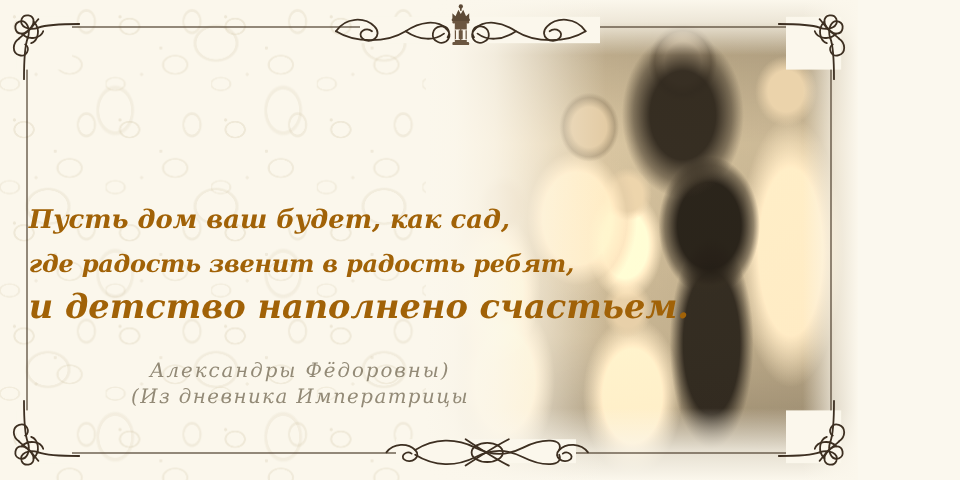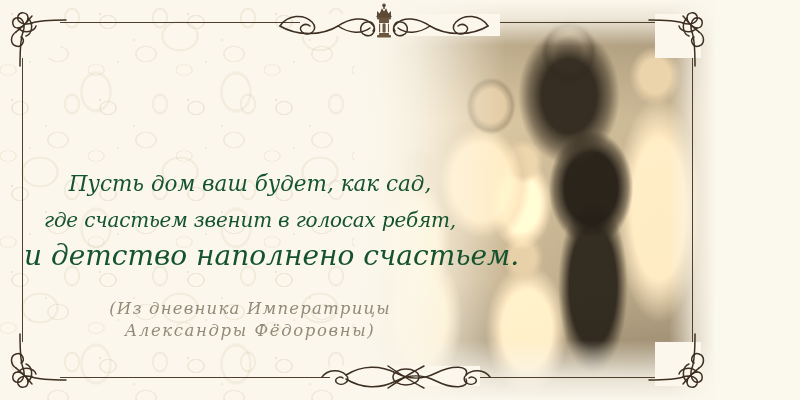--- a/index.html
+++ b/index.html
@@ -125,25 +125,25 @@
   .title-line-2{
     font-size:52px;
     margin-left:86px;
     margin-top:-6px;
   }
 
   .quote{
     position:absolute;left:24px;top:166px;width:452px;z-index:4;
   }
   .quote-line{
-    color:#14532d;
+    color:#a16207;
     font-family:"DejaVu Serif",serif;
-    font-weight:400;font-style:italic;
+    font-weight:700;font-style:italic;
     font-size:21.5px;line-height:36px;
-    text-align:center;white-space:nowrap;
+    text-align:left;white-space:nowrap;
   }
   .quote-line.l2{font-size:20px;letter-spacing:-.2px;}
   .quote-line.l3{font-size:28px;}
 
   .attrib{
     position:absolute;left:24px;top:298px;width:452px;z-index:4;
     text-align:center;
   }
   .attrib-line{
     color:#8e8571;
@@ -278,22 +278,22 @@
         <path d="M12 22 C18 28,28 26,30 20"></path>
         <path d="M22 12 C28 18,26 28,20 30"></path>
         <path d="M10 26 C4 30,4 38,10 40 C16 42,20 34,15 31"></path>
       </g>
     </svg>
   </div>
 
 
   <div class="quote">
     <div class="quote-line l1">Пусть дом ваш будет, как сад,</div>
-    <div class="quote-line l2">где счастьем звенит в голосах ребят,</div>
+    <div class="quote-line l2">где радость звенит в радость ребят,</div>
     <div class="quote-line l3">и детство наполнено счастьем.</div>
   </div>
 
   <div class="attrib">
+    <div class="attrib-line a2">Александры Фёдоровны)</div>
     <div class="attrib-line a1">(Из дневника  Императрицы</div>
-    <div class="attrib-line a2">Александры Фёдоровны)</div>
   </div>
 
 </div>
 
 </body></html>

